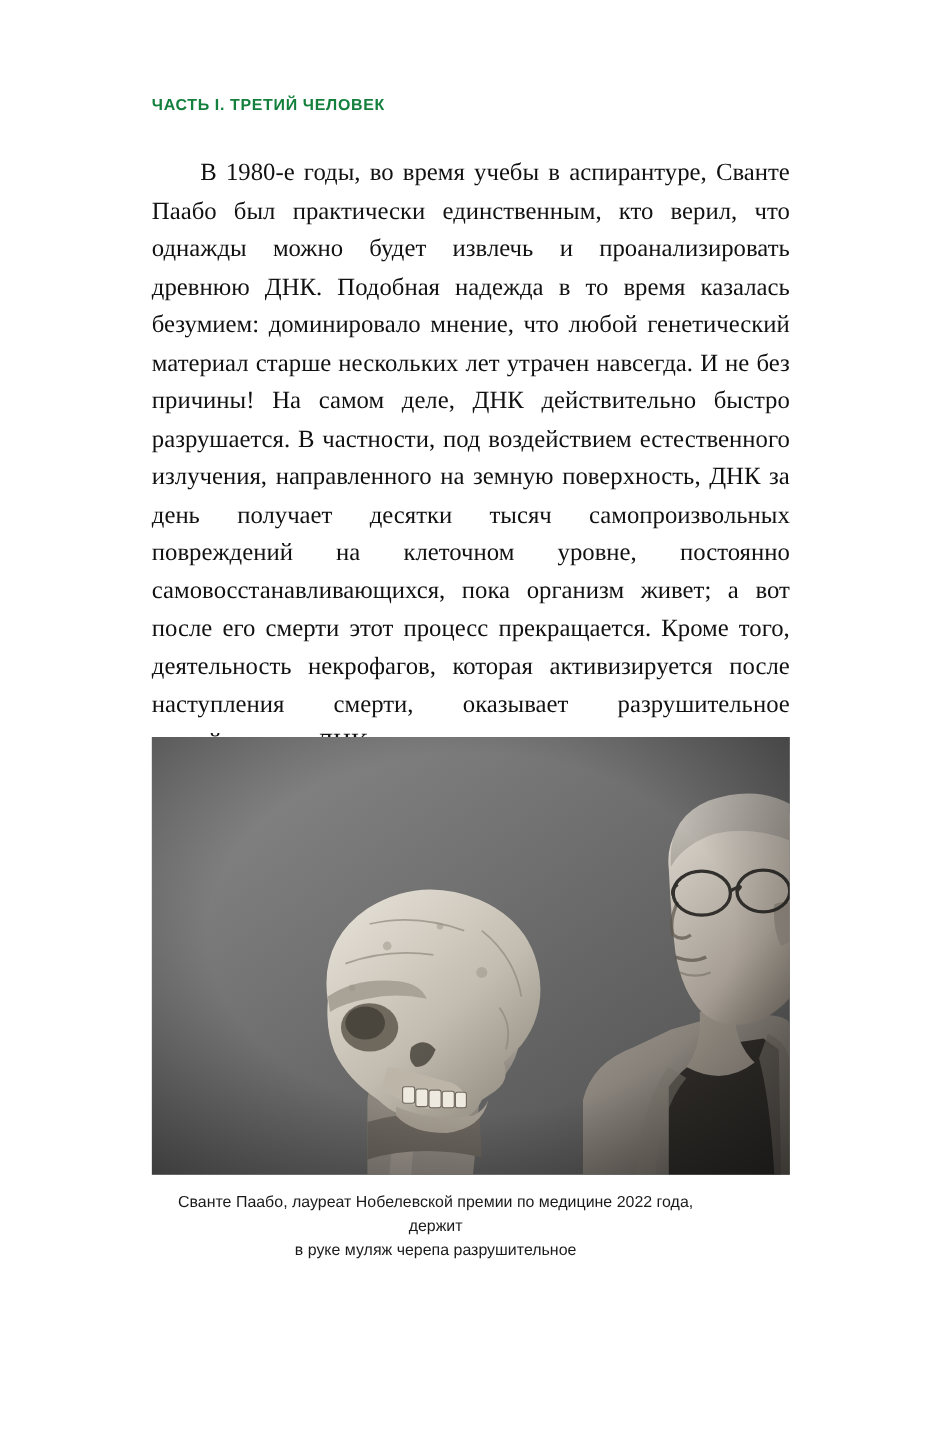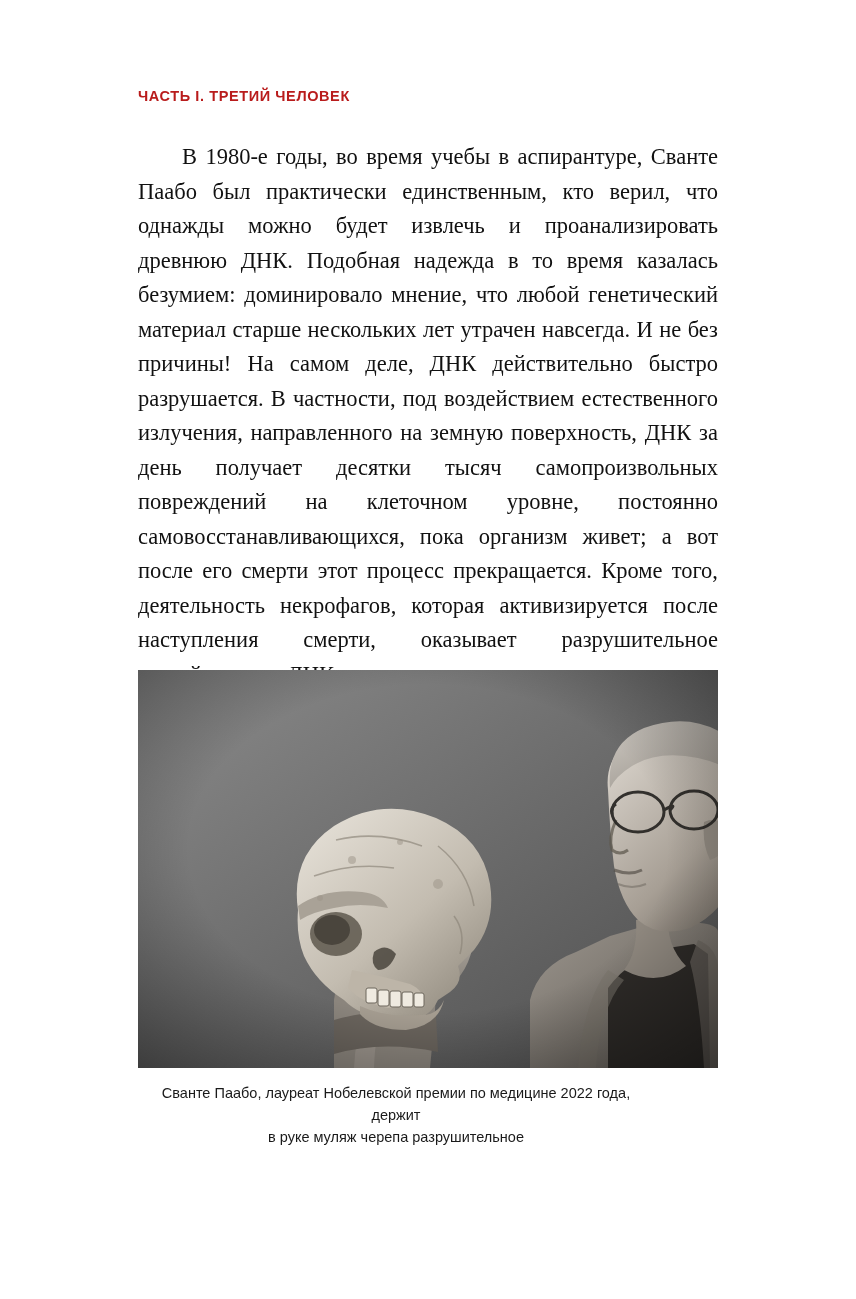--- a/index.html
+++ b/index.html
@@ -16,21 +16,21 @@
     font-family: "Liberation Serif", serif;
   }
   .running-head {
     position: absolute;
     left: 138px;
     top: 88px;
     font-family: "Liberation Sans", sans-serif;
     font-size: 14.5px;
     font-weight: bold;
     letter-spacing: 0.6px;
-    color: #b91c1c;
+    color: #15803d;
     text-transform: uppercase;
   }
   .body-text {
     position: absolute;
     left: 138px;
     top: 140px;
     width: 580px;
     font-family: "Liberation Serif", serif;
     font-size: 22.5px;
     line-height: 34.5px;

